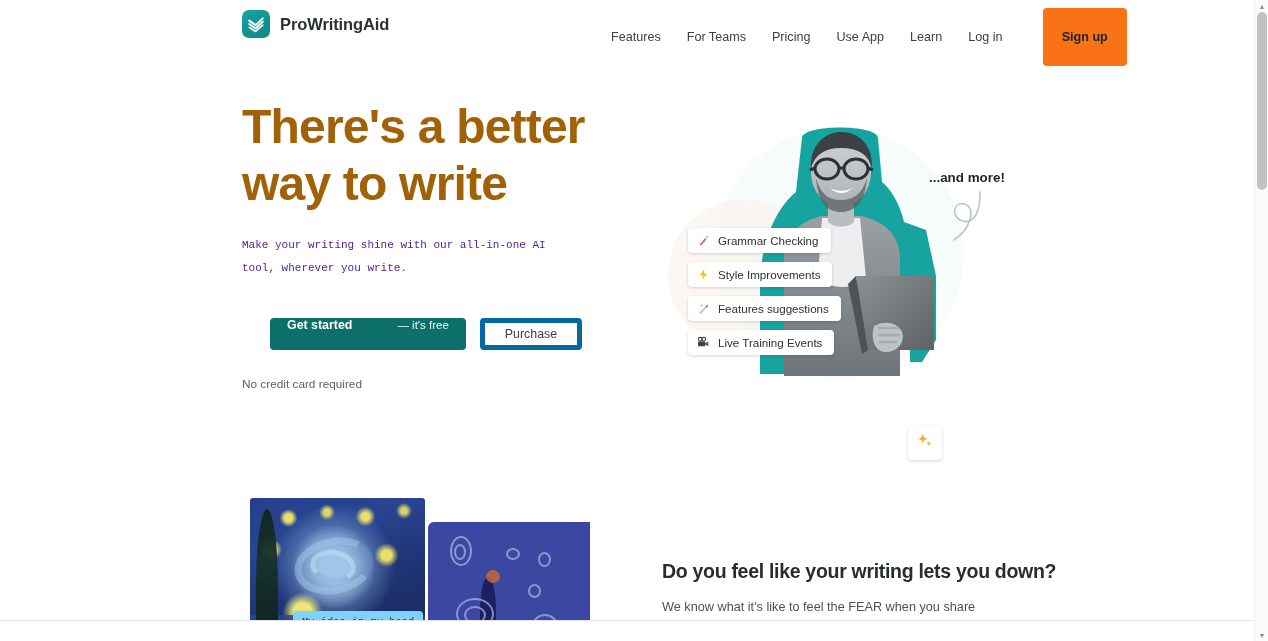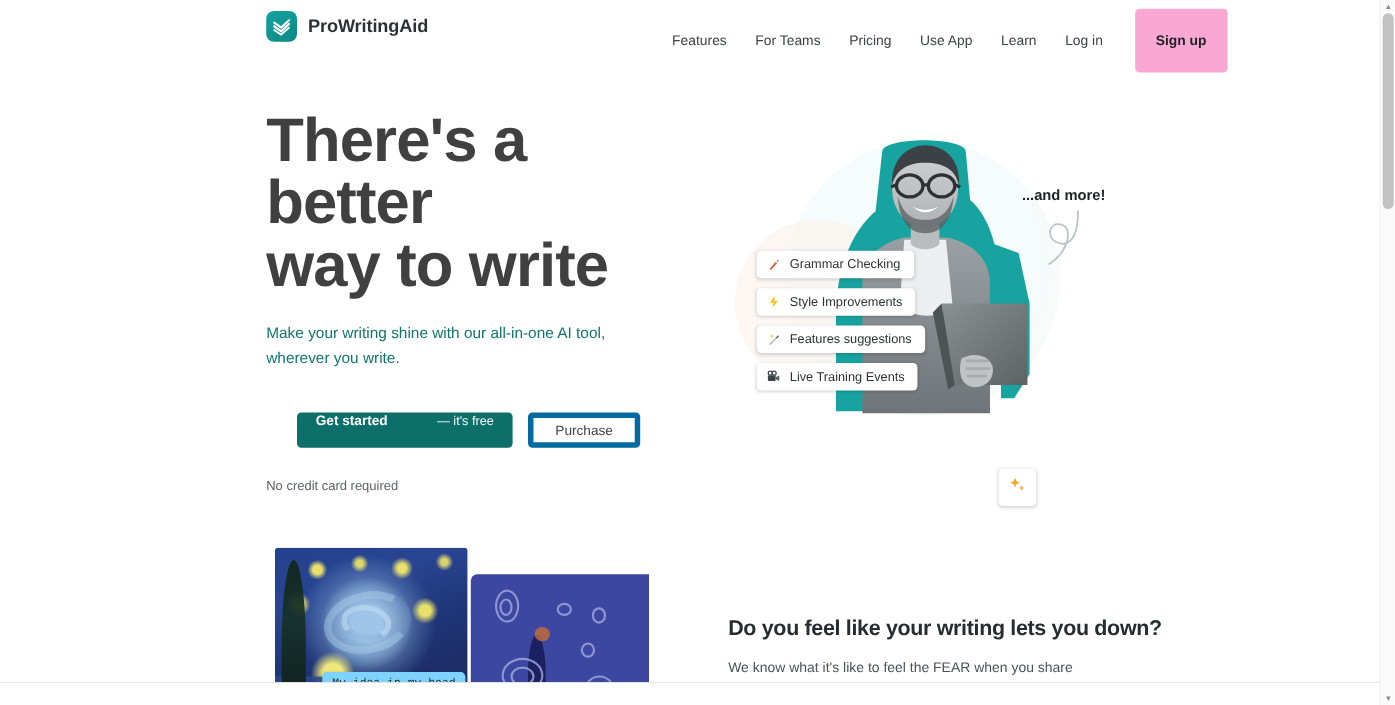--- a/index.html
+++ b/index.html
@@ -76,53 +76,54 @@
   }
   .nav-item {
     font-size: 12.6px;
     color: #3b4246;
     padding: 8px 13px;
     white-space: nowrap;
     text-decoration: none;
     cursor: pointer;
   }
   .nav-cta {
-    margin-left: 16px;
-    background: #f9a8d4;
+    margin-left: 27px;
+    background: #f97316;
     color: #1d2224;
     font-size: 12.6px;
     font-weight: bold;
     border: none;
     border-radius: 4px;
     padding: 22px 19px;
     cursor: pointer;
     white-space: nowrap;
     font-family: "Liberation Sans", sans-serif;
   }
 
   
   .hero-copy {
     position: absolute;
     left: 242px;
     top: 98px;
     width: 360px;
   }
   .hero-title {
-    font-size: 56px;
+    font-size: 48px;
     line-height: 57px;
     font-weight: bold;
-    color: #404040;
+    color: #a16207;
     letter-spacing: -0.8px;
   }
   .hero-sub {
     margin-top: 22px;
-    font-size: 14px;
+    font-size: 11px;
     line-height: 23px;
-    color: #0f766e;
+    color: #4c1d95;
     width: 325px;
+    font-family: Liberation Mono, monospace;
   }
   .hero-buttons {
     margin-top: 38px;
     display: flex;
     align-items: center;
     gap: 14px;
     padding-left: 28px;
   }
   .btn-primary {
     background: #0d6f6a;

